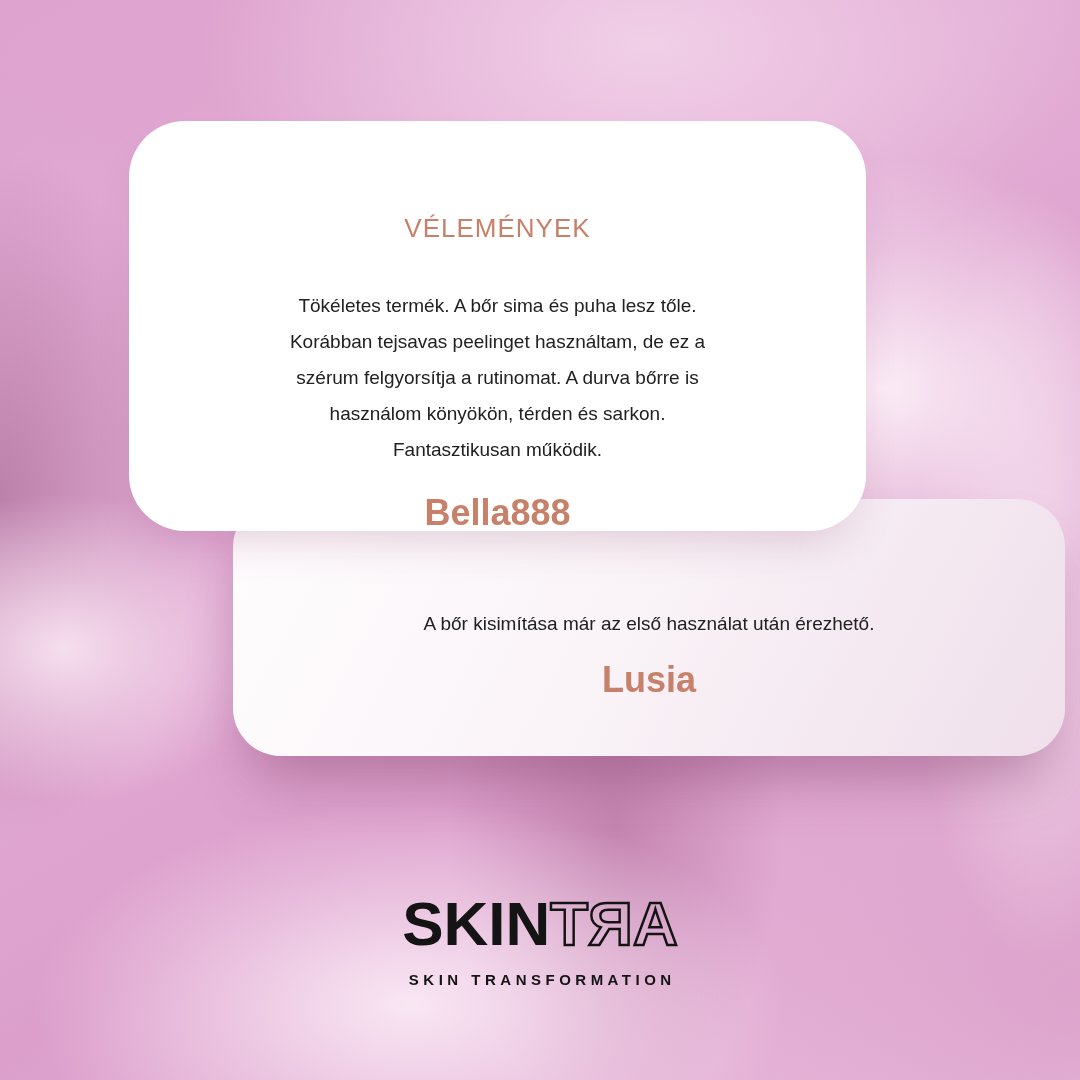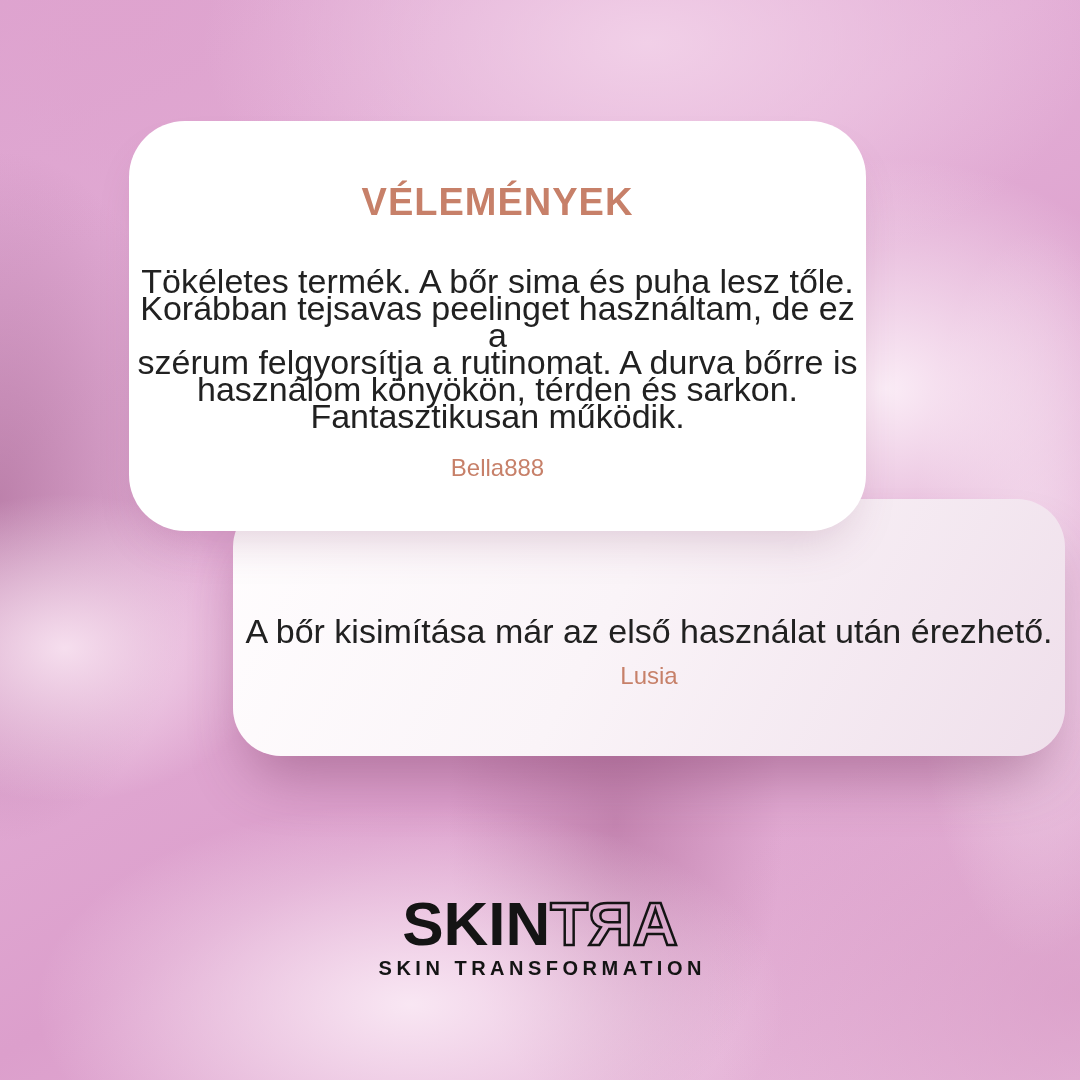--- a/index.html
+++ b/index.html
@@ -36,39 +36,39 @@
     top: 121px;
     width: 737px;
     height: 410px;
     background: #ffffff;
     border-radius: 56px;
     z-index: 2;
     box-shadow: 0 24px 45px -18px rgba(130, 60, 105, 0.25);
   }
 
   .card-title {
-    padding-top: 60px;
-    font-size: 38px;
-    font-weight: bold;
+    padding-top: 92px;
+    font-size: 26px;
+    font-weight: normal;
     letter-spacing: 1px;
     color: #c78069;
   }
 
   .review-text {
-    font-size: 34px;
-    line-height: 27px;
+    font-size: 19px;
+    line-height: 36px;
     color: #212121;
     white-space: pre-line;
   }
 
   .card-1 .review-text { margin-top: 44px; }
 
   .review-author {
-    font-size: 24px;
-    font-weight: normal;
+    font-size: 36px;
+    font-weight: bold;
     color: #c78069;
   }
 
   .card-1 .review-author { margin-top: 24px; }
 
   .card-2 {
     left: 233px;
     top: 499px;
     width: 832px;
     height: 257px;
@@ -108,22 +108,22 @@
     -webkit-text-stroke: 2.5px #141414;
     text-stroke: 2.5px #141414;
   }
 
   .wordmark .flip {
     display: inline-block;
     transform: scaleX(-1);
   }
 
   .tagline {
-    margin-top: 2px;
-    font-size: 20px;
+    margin-top: 16px;
+    font-size: 15px;
     font-weight: bold;
     letter-spacing: 4.5px;
     text-indent: 4.5px; 
   }
 </style>
 </head>
 <body>
 
 <div class="canvas">
 

